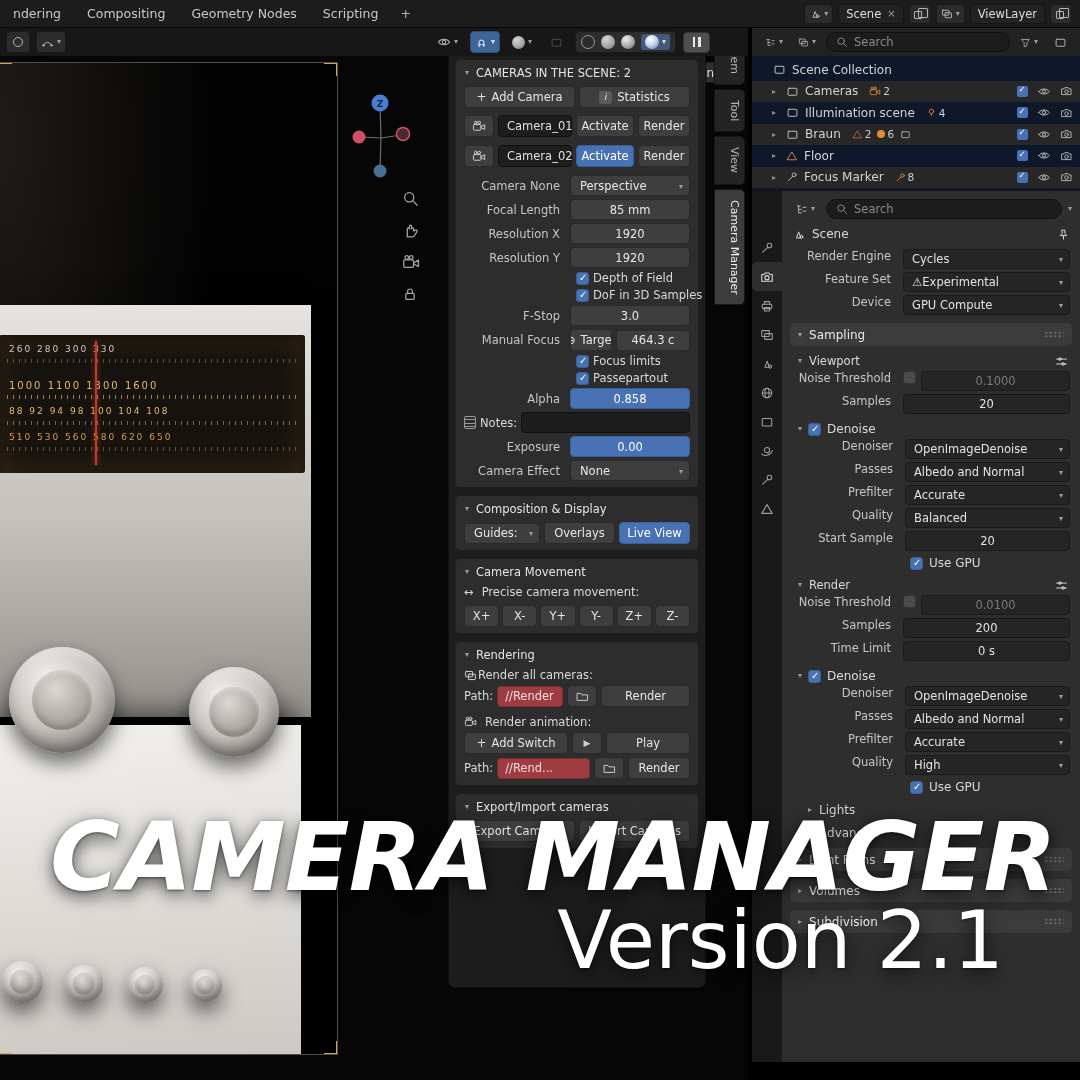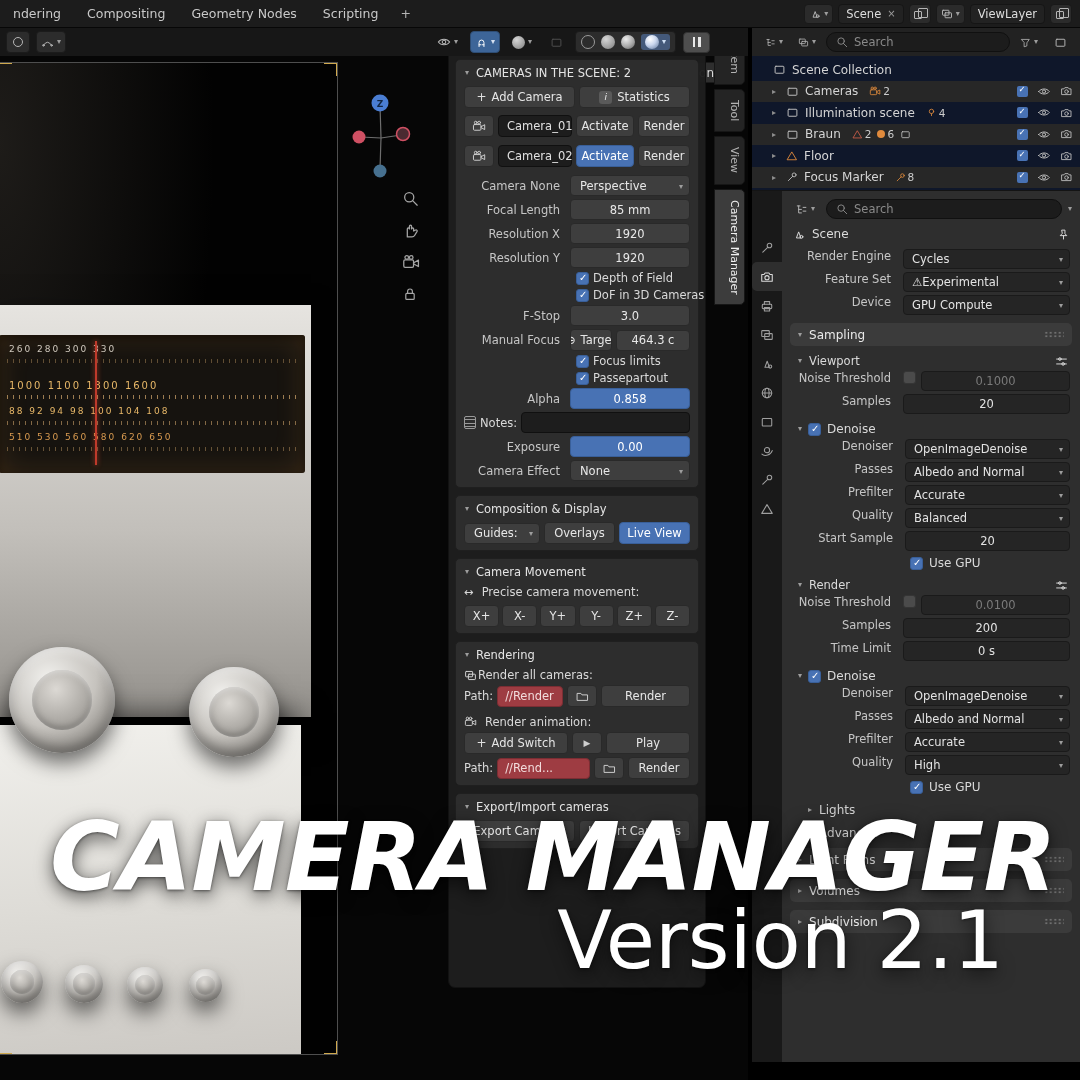--- a/index.html
+++ b/index.html
@@ -492,21 +492,21 @@
         <div class="fld">1920</div>
         </div>
       <div class="cmr">
           <span class="spacerL"></span>
         <span class="chk on"></span>
         <span class="cktext">Depth of Field</span>
         </div>
       <div class="cmr">
           <span class="spacerL"></span>
         <span class="chk on"></span>
-        <span class="cktext">DoF in 3D Cameras</span>
+        <span class="cktext">DoF in 3D Samples</span>
         </div>
       <div class="cmr">
           <span class="cml">F-Stop</span>
         <div class="fld">3.0</div>
         </div>
       <div class="cmr">
           <span class="cml">Manual Focus</span>
         <div class="btn f1">
           <span>⊕</span>
           <span>Target</span>

